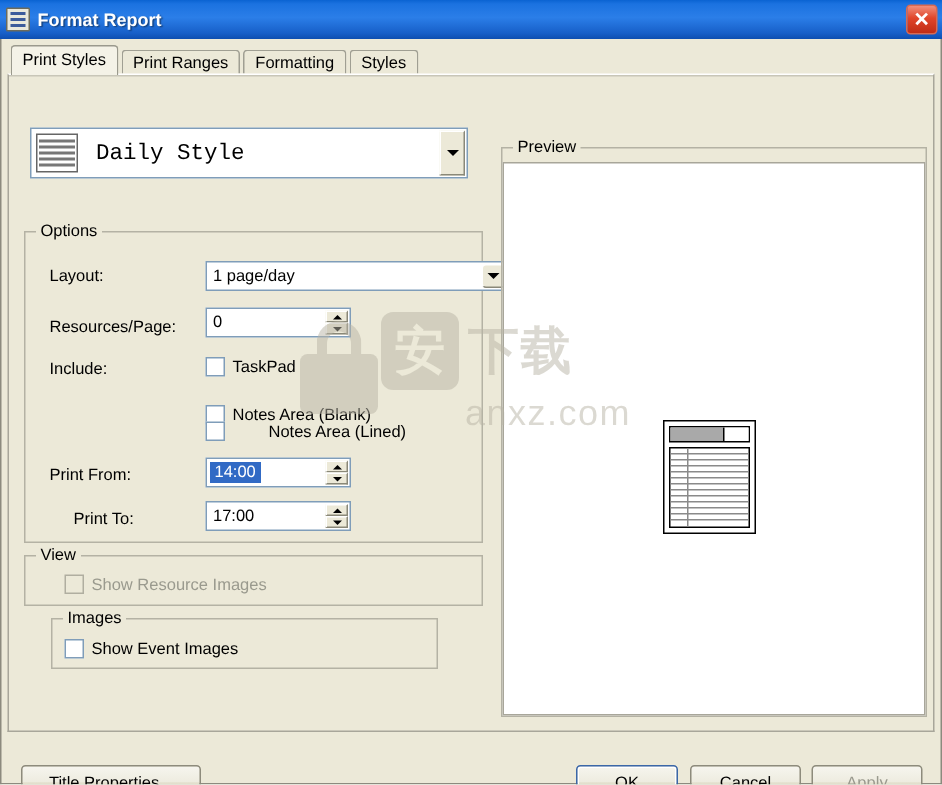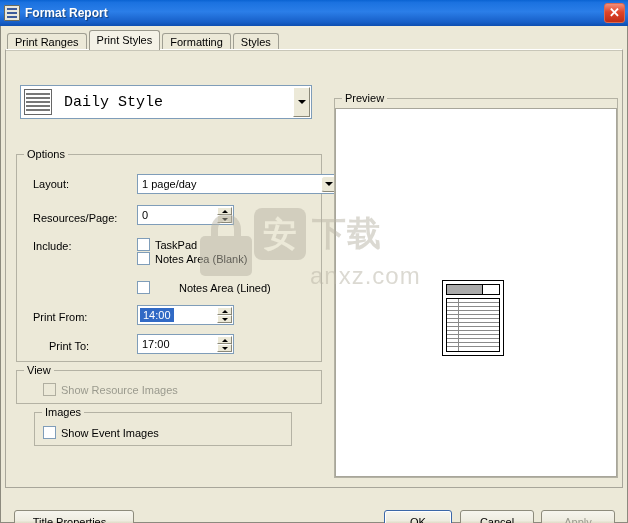--- a/index.html
+++ b/index.html
@@ -462,22 +462,22 @@
 
   <div class="titlebar">
     <div class="title-icon"></div>
     <div class="title-text">Format Report</div>
     <div class="close-btn">✕</div>
   </div>
 
   <div class="dialog-body">
 
     <div class="tabstrip">
+      <div class="tab active">Print Styles</div>
       <div class="tab">Print Ranges</div>
-      <div class="tab active">Print Styles</div>
       <div class="tab">Formatting</div>
       <div class="tab">Styles</div>
     </div>
 
     <div class="tabpanel">
 
       <div class="style-select">
         <div class="style-thumb">
           <div class="band" style="top:3px"></div>
           <div class="band" style="top:7px"></div>
@@ -515,21 +515,21 @@
             </div>
         </span>
       </div>
 
       <span class="field-label" style="left:27px; top:190px;">Include:</span>
 
       <div class="chk" style="left:131px; top:188px;">
         <span class="box"></span>
         <span>TaskPad</span>
       </div>
-      <div class="chk" style="left:131px; top:202px;">
+      <div class="chk" style="left:131px; top:220px;">
         <span class="box"></span>
         <span>Notes Area (Blank)</span>
       </div>
       <div class="chk" style="left:131px; top:231px;gap:24px;">
         <span class="box"></span>
         <span>Notes Area (Lined)</span>
       </div>
 
       <span class="field-label" style="left:27px; top:261px;">Print From:</span>
       <div class="spin" style="left:131px; top:255px; width:97px;">

